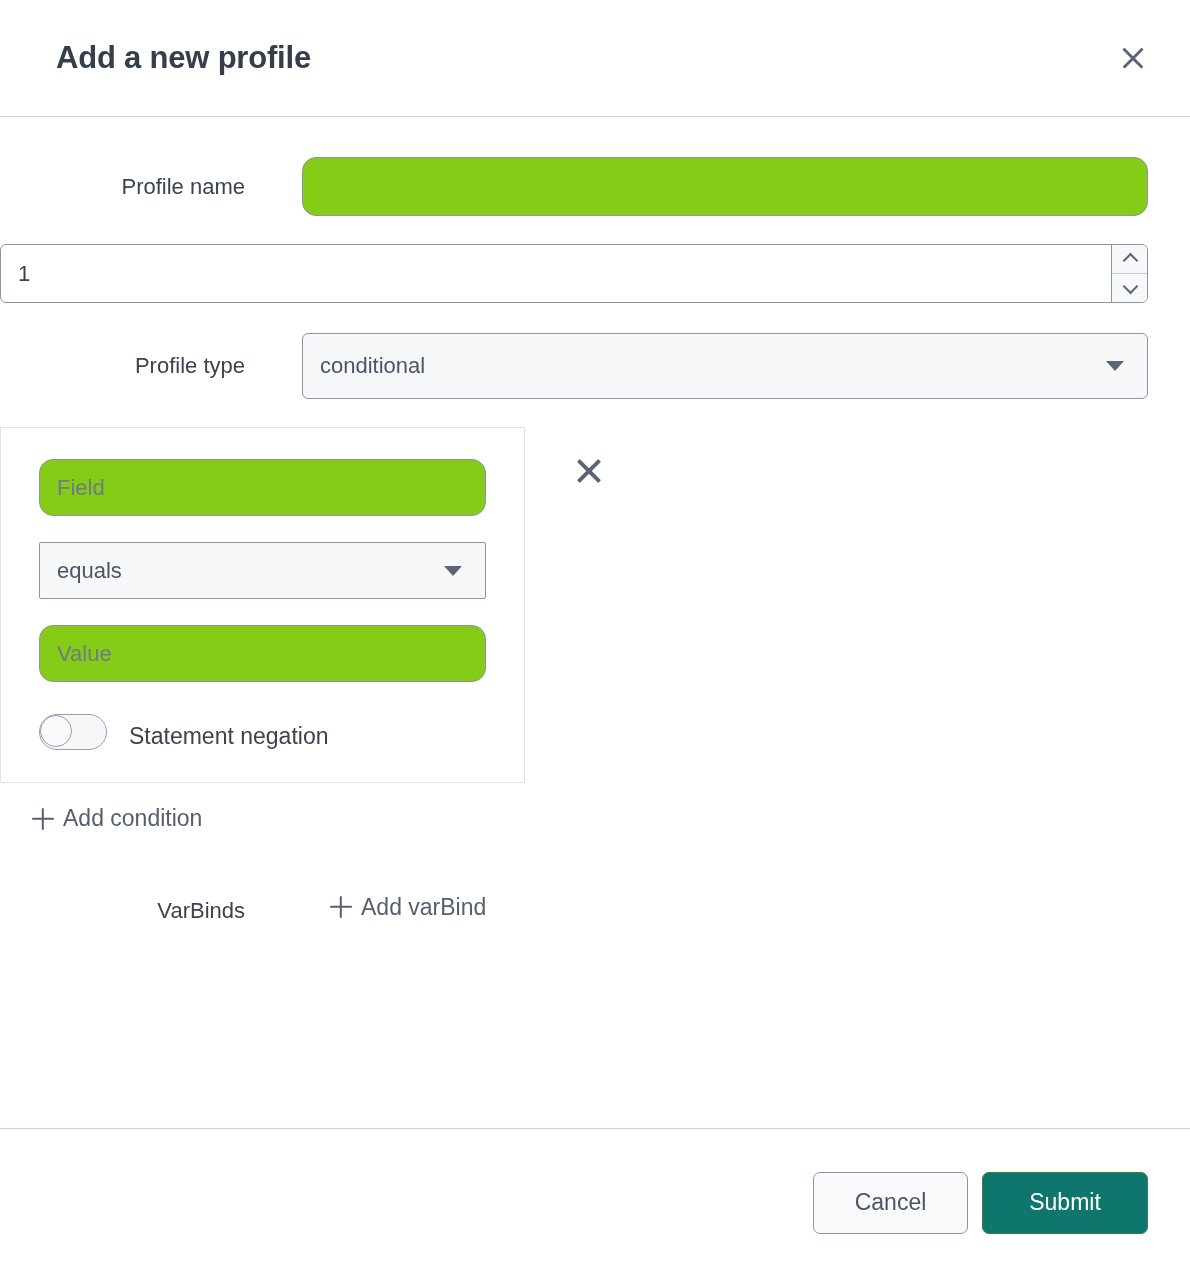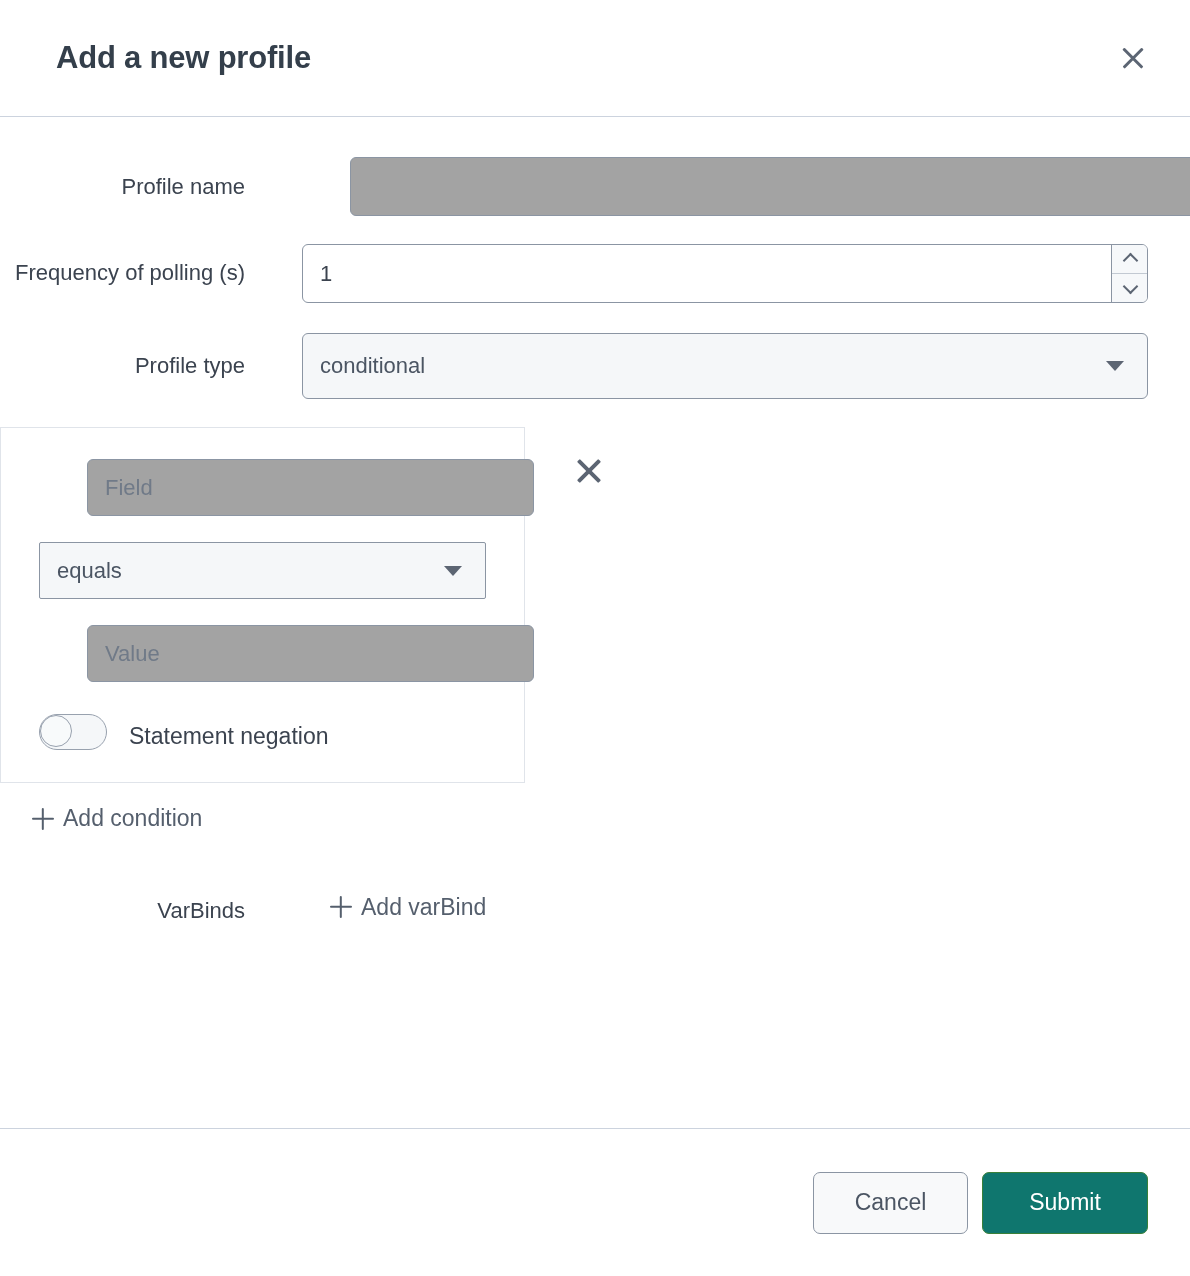--- a/index.html
+++ b/index.html
@@ -78,28 +78,27 @@
   .form-control {
     flex: 1 1 auto;
     padding-right: 42px;
   }
 
   
   .txt-input {
     width: 100%;
     height: 59px;
     border: 1.6px solid #8b95a3;
-    border-radius: 6px;
-    background: #a3a3a3;
+    border-radius: 14px;
+    background: #84cc16;
     font-size: 22px;
     color: #3b434f;
     padding: 0 17px;
     font-family: "Liberation Sans", sans-serif;
     outline: none;
-    margin-left: 48px;
   }
   .txt-input::placeholder { color: #707a88; opacity: 1; }
 
   
   .num-wrap {
     position: relative;
     display: flex;
     width: 100%;
     height: 59px;
     border: 1.6px solid #8b95a3;
@@ -311,21 +310,20 @@
   <div class="modal-body">
 
     <div class="form-row" style="margin-bottom:28px;">
       <div class="form-label" style="line-height:59px;">Profile name</div>
       <div class="form-control">
         <input class="txt-input" type="text" value="" style="">
       </div>
     </div>
 
     <div class="form-row" style="margin-bottom:30px;">
-      <div class="form-label" style="line-height:40px;padding-top:9px;">Frequency of polling (s)</div>
       <div class="form-control">
         <div class="num-wrap">
           <input type="text" value="1" style="">
           <div class="stepper">
             <div class="step-btn up">
               <span class="chev up"></span>
             </div>
             <div class="step-btn down">
               <span class="chev down"></span>
             </div>

